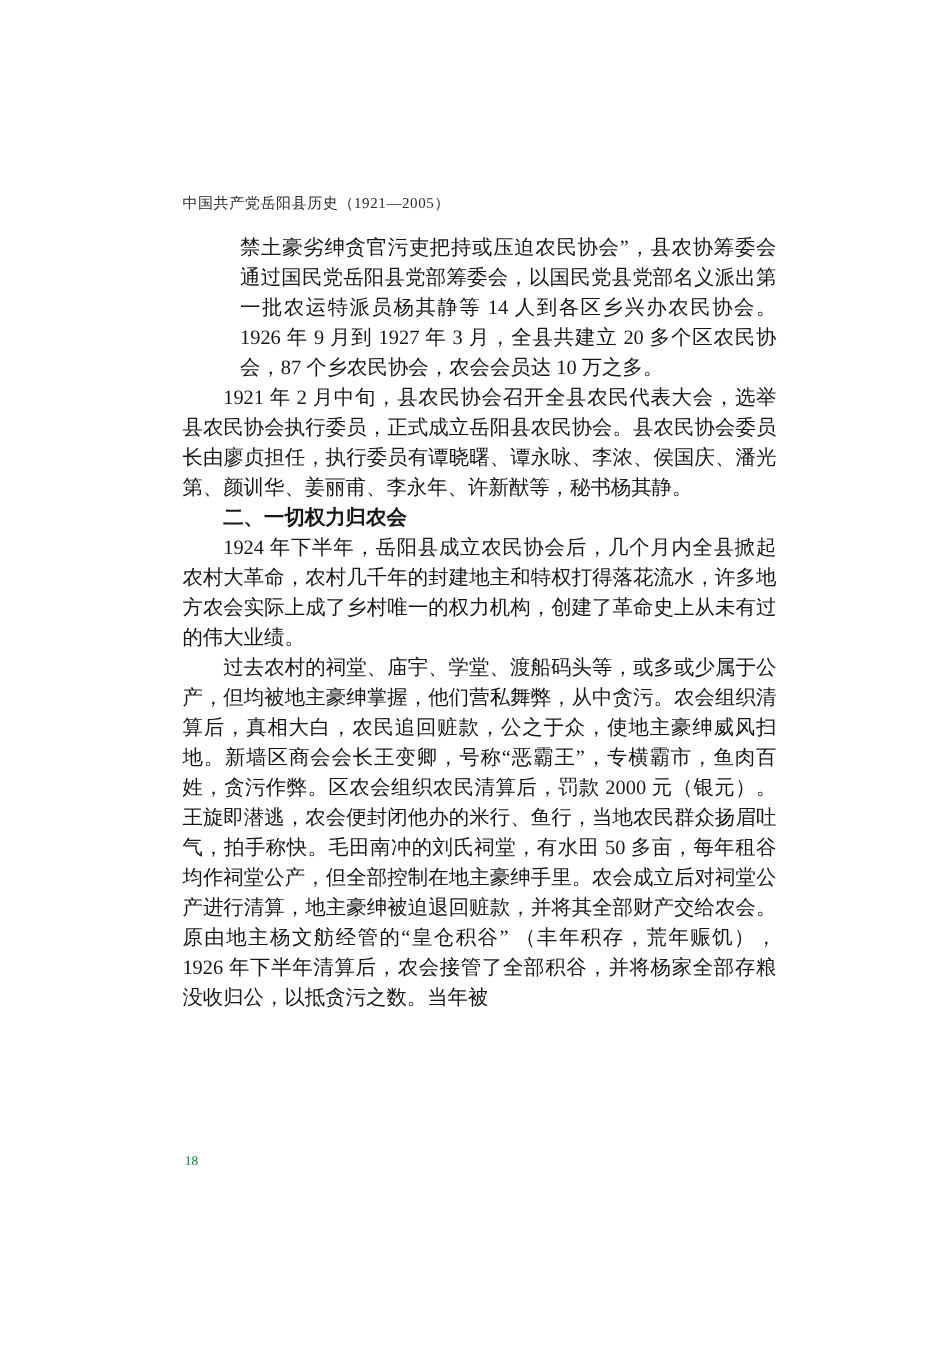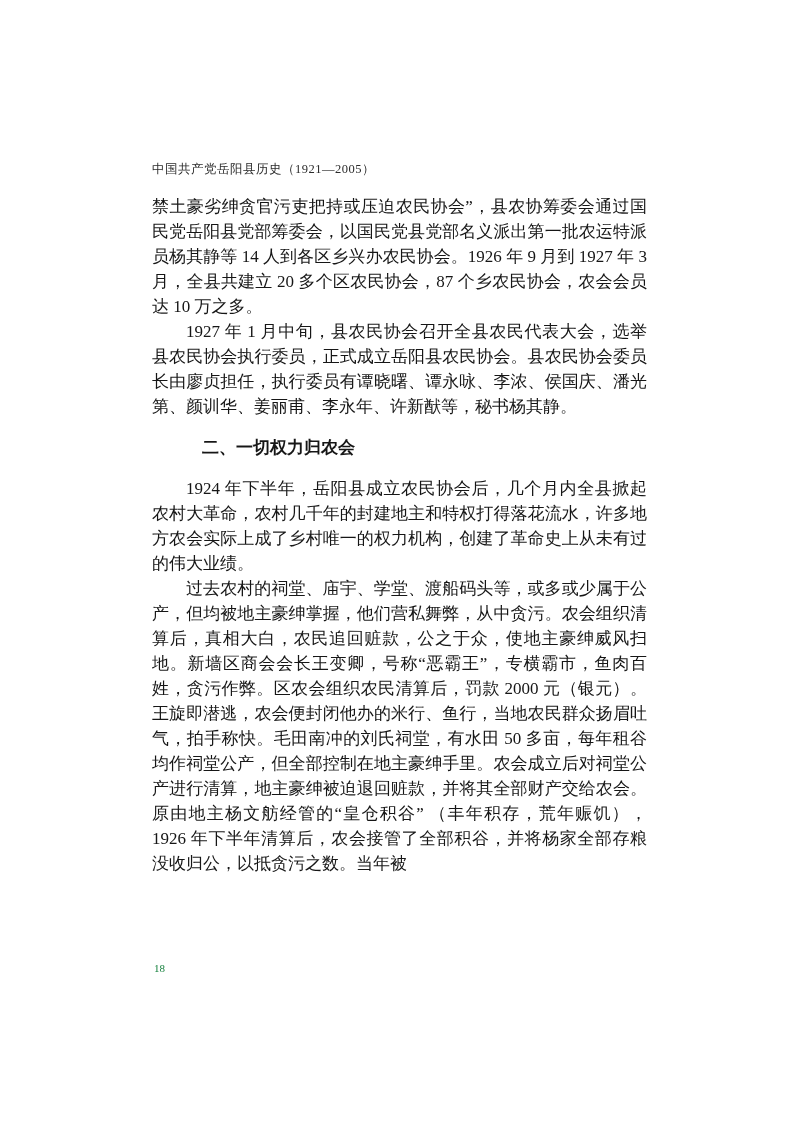--- a/index.html
+++ b/index.html
@@ -33,23 +33,24 @@
     line-height: 25px;
     text-align: justify;
     color: #161616;
   }
   .para {
     margin: 0;
     text-indent: 2em;
   }
   .para.no-indent {
     text-indent: 0;
+    margin-left: 48px;
   }
   .section-heading {
-    margin: 16px;
+    margin: 0;
     font-size: 17px;
     line-height: 25px;
     font-weight: bold;
     text-indent: 2em;
   }
   .page-number {
     position: absolute;
     left: 154px;
     top: 962px;
     font-size: 11px;
@@ -58,21 +59,21 @@
 </style>
 </head>
 <body>
 
 <div class="page">
 
   <div class="running-head">中国共产党岳阳县历史（1921—2005）</div>
 
   <div class="body-text">
     <p class="para no-indent">禁土豪劣绅贪官污吏把持或压迫农民协会”，县农协筹委会通过国民党岳阳县党部筹委会，以国民党县党部名义派出第一批农运特派员杨其静等 14 人到各区乡兴办农民协会。1926 年 9 月到 1927 年 3 月，全县共建立 20 多个区农民协会，87 个乡农民协会，农会会员达 10 万之多。</p>
-    <p class="para">1927 年 1 月中旬，县农民协会召开全县农民代表大会，选举县农民协会执行委员，正式成立岳阳县农民协会。县农民协会委员长由廖贞担任，执行委员有谭晓曙、谭永咏、李浓、侯国庆、潘光第、颜训华、姜丽甫、李永年、许新猷等，秘书杨其静。</p>
+    <p class="para">1921 年 2 月中旬，县农民协会召开全县农民代表大会，选举县农民协会执行委员，正式成立岳阳县农民协会。县农民协会委员长由廖贞担任，执行委员有谭晓曙、谭永咏、李浓、侯国庆、潘光第、颜训华、姜丽甫、李永年、许新猷等，秘书杨其静。</p>
     <h3 class="section-heading">二、一切权力归农会</h3>
     <p class="para">1924 年下半年，岳阳县成立农民协会后，几个月内全县掀起农村大革命，农村几千年的封建地主和特权打得落花流水，许多地方农会实际上成了乡村唯一的权力机构，创建了革命史上从未有过的伟大业绩。</p>
     <p class="para">过去农村的祠堂、庙宇、学堂、渡船码头等，或多或少属于公产，但均被地主豪绅掌握，他们营私舞弊，从中贪污。农会组织清算后，真相大白，农民追回赃款，公之于众，使地主豪绅威风扫地。新墙区商会会长王变卿，号称“恶霸王”，专横霸市，鱼肉百姓，贪污作弊。区农会组织农民清算后，罚款 2000 元（银元）。王旋即潜逃，农会便封闭他办的米行、鱼行，当地农民群众扬眉吐气，拍手称快。毛田南冲的刘氏祠堂，有水田 50 多亩，每年租谷均作祠堂公产，但全部控制在地主豪绅手里。农会成立后对祠堂公产进行清算，地主豪绅被迫退回赃款，并将其全部财产交给农会。原由地主杨文舫经管的“皇仓积谷” （丰年积存，荒年赈饥），1926 年下半年清算后，农会接管了全部积谷，并将杨家全部存粮没收归公，以抵贪污之数。当年被</p>
   </div>
 
   <div class="page-number">18</div>
 
 </div>
 
 </body></html>

